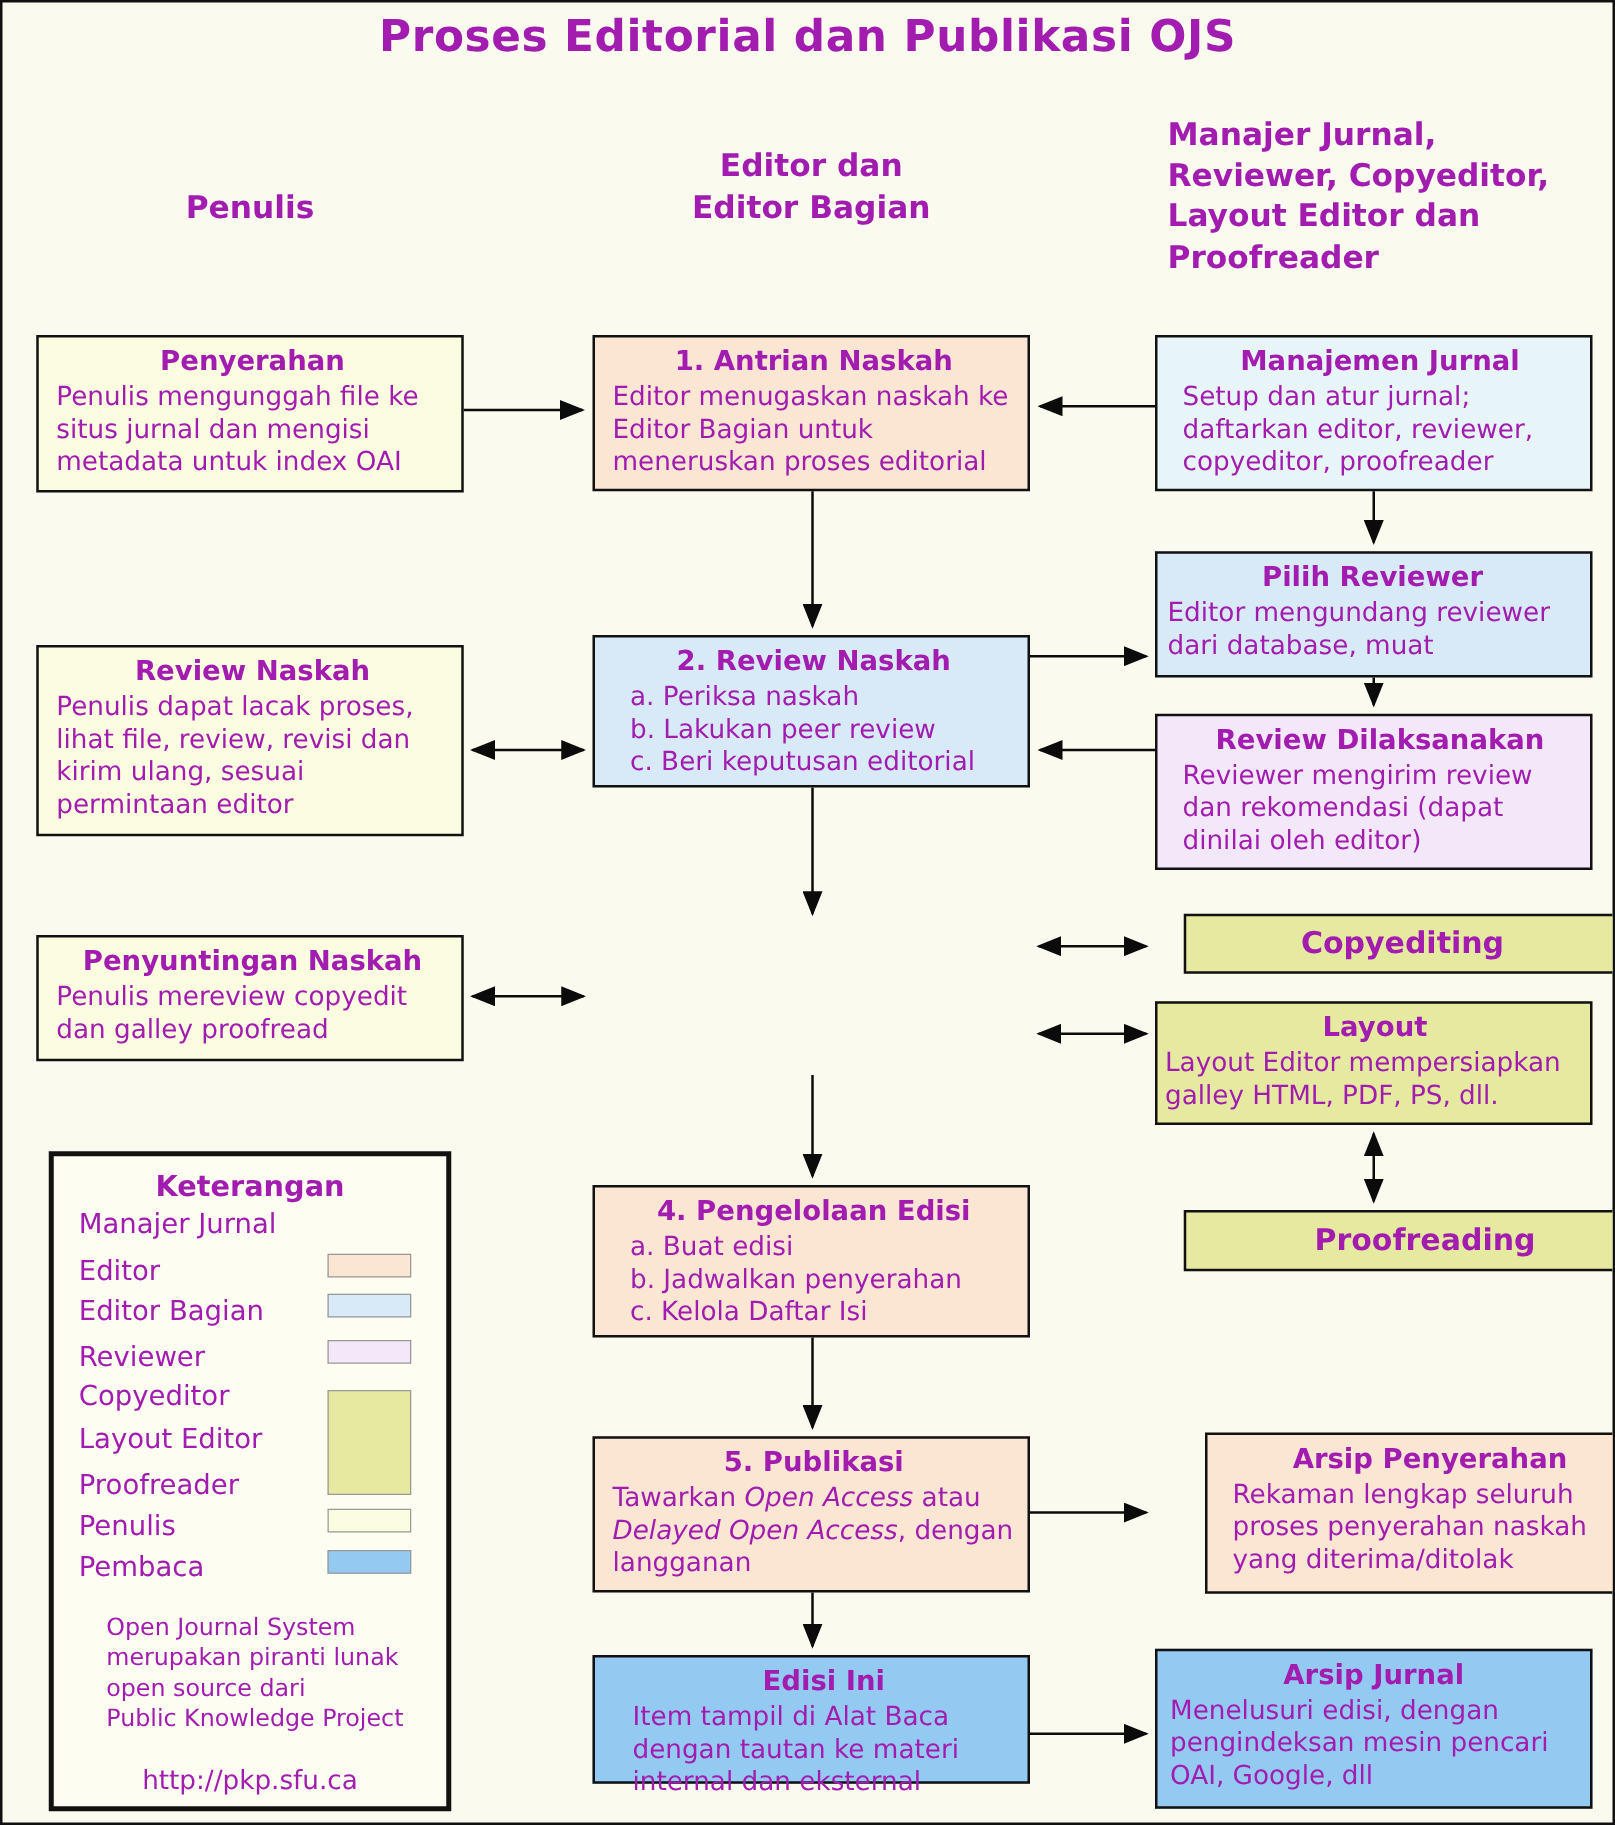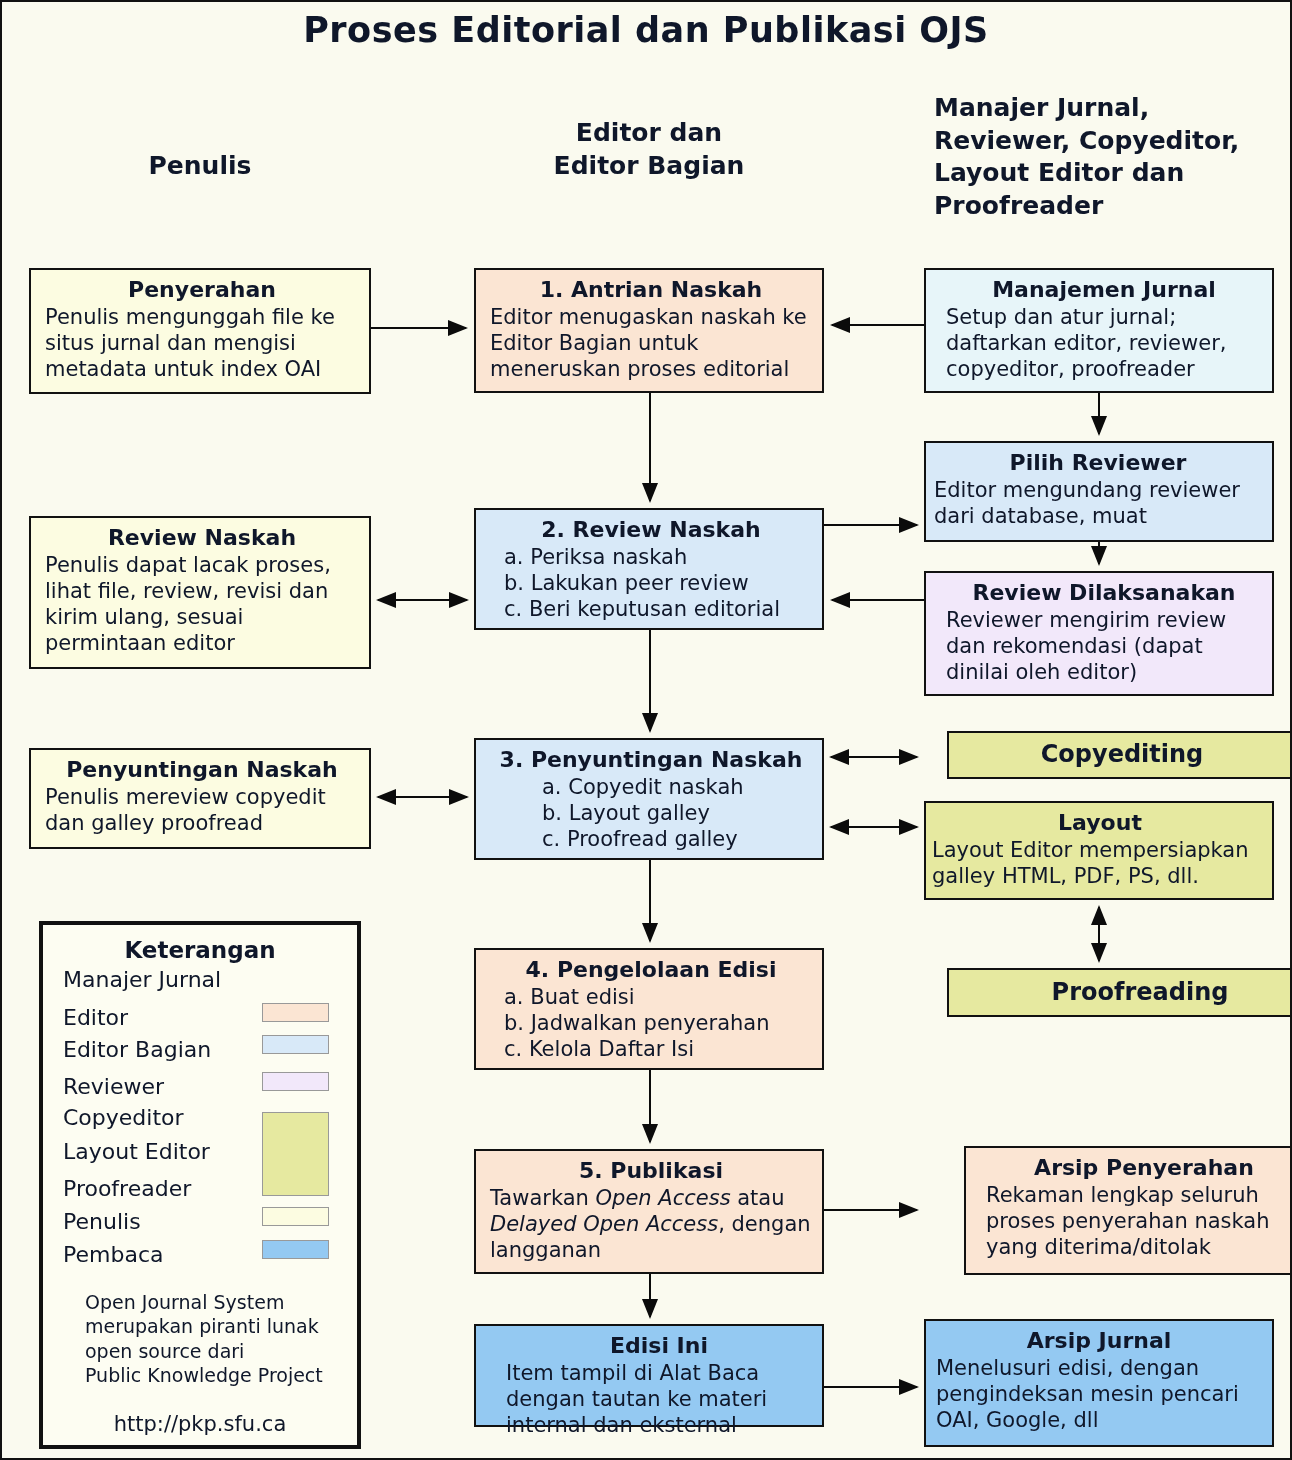--- a/index.html
+++ b/index.html
@@ -1,19 +1,19 @@
 <!DOCTYPE html>
 <html><head>
 <meta charset="utf-8">
 <style>
   html,body{margin:0;padding:0;background:#e9e9e9;}
   #canvas{
     position:relative;width:1292px;height:1460px;
     background:#fafaef;border:2px solid #111;box-sizing:border-box;
-    font-family:"DejaVu Sans","Liberation Sans",sans-serif;color:#0f172a;
+    font-family:"DejaVu Sans","Liberation Sans",sans-serif;color:#a21caf;
     overflow:hidden;
   }
   .title{
     position:absolute;left:0;top:8px;width:100%;text-align:center;
     font-size:35px;font-weight:bold;letter-spacing:0.5px;
   }
   .colhead{position:absolute;font-weight:bold;font-size:25px;line-height:1.3;}
   .pre{white-space:pre-line;}
   .box{
     position:absolute;border:2px solid #111;box-sizing:border-box;
@@ -87,26 +87,20 @@
   <div class="box" style="left: 922px; top: 569px; width: 350px; height: 125px; padding-left: 20px; background-color: rgb(242, 232, 250);">
     <div class="bt">Review Dilaksanakan</div>
     <div>Reviewer mengirim review dan rekomendasi (dapat dinilai oleh editor)</div>
   </div>
 
   <div class="box" style="left: 27px; top: 746px; width: 342px; height: 101px; background-color: rgb(252, 252, 225);">
     <div class="bt">Penyuntingan Naskah</div>
     <div>Penulis mereview copyedit dan galley proofread</div>
   </div>
 
-  <div class="box" style="left: 472px; top: 736px; width: 350px; height: 122px; background-color: rgb(216, 233, 248);">
-    <div class="bt">3. Penyuntingan Naskah</div>
-    <div class="li-wide">a. Copyedit naskah</div>
-    <div class="li-wide">b. Layout galley</div>
-    <div class="li-wide">c. Proofread galley</div>
-  </div>
 
   <div class="box onlytitle" style="left: 922px; top: 729px; width: 350px; height: 48px; background-color: rgb(230, 233, 160);">
     <div class="bt">Copyediting</div>
   </div>
 
   <div class="box" style="left: 922px; top: 799px; width: 350px; height: 99px; padding-left: 6px; padding-right: 4px; background-color: rgb(230, 233, 160);">
     <div class="bt">Layout</div>
     <div>Layout Editor mempersiapkan galley HTML, PDF, PS, dll.</div>
   </div>
 

